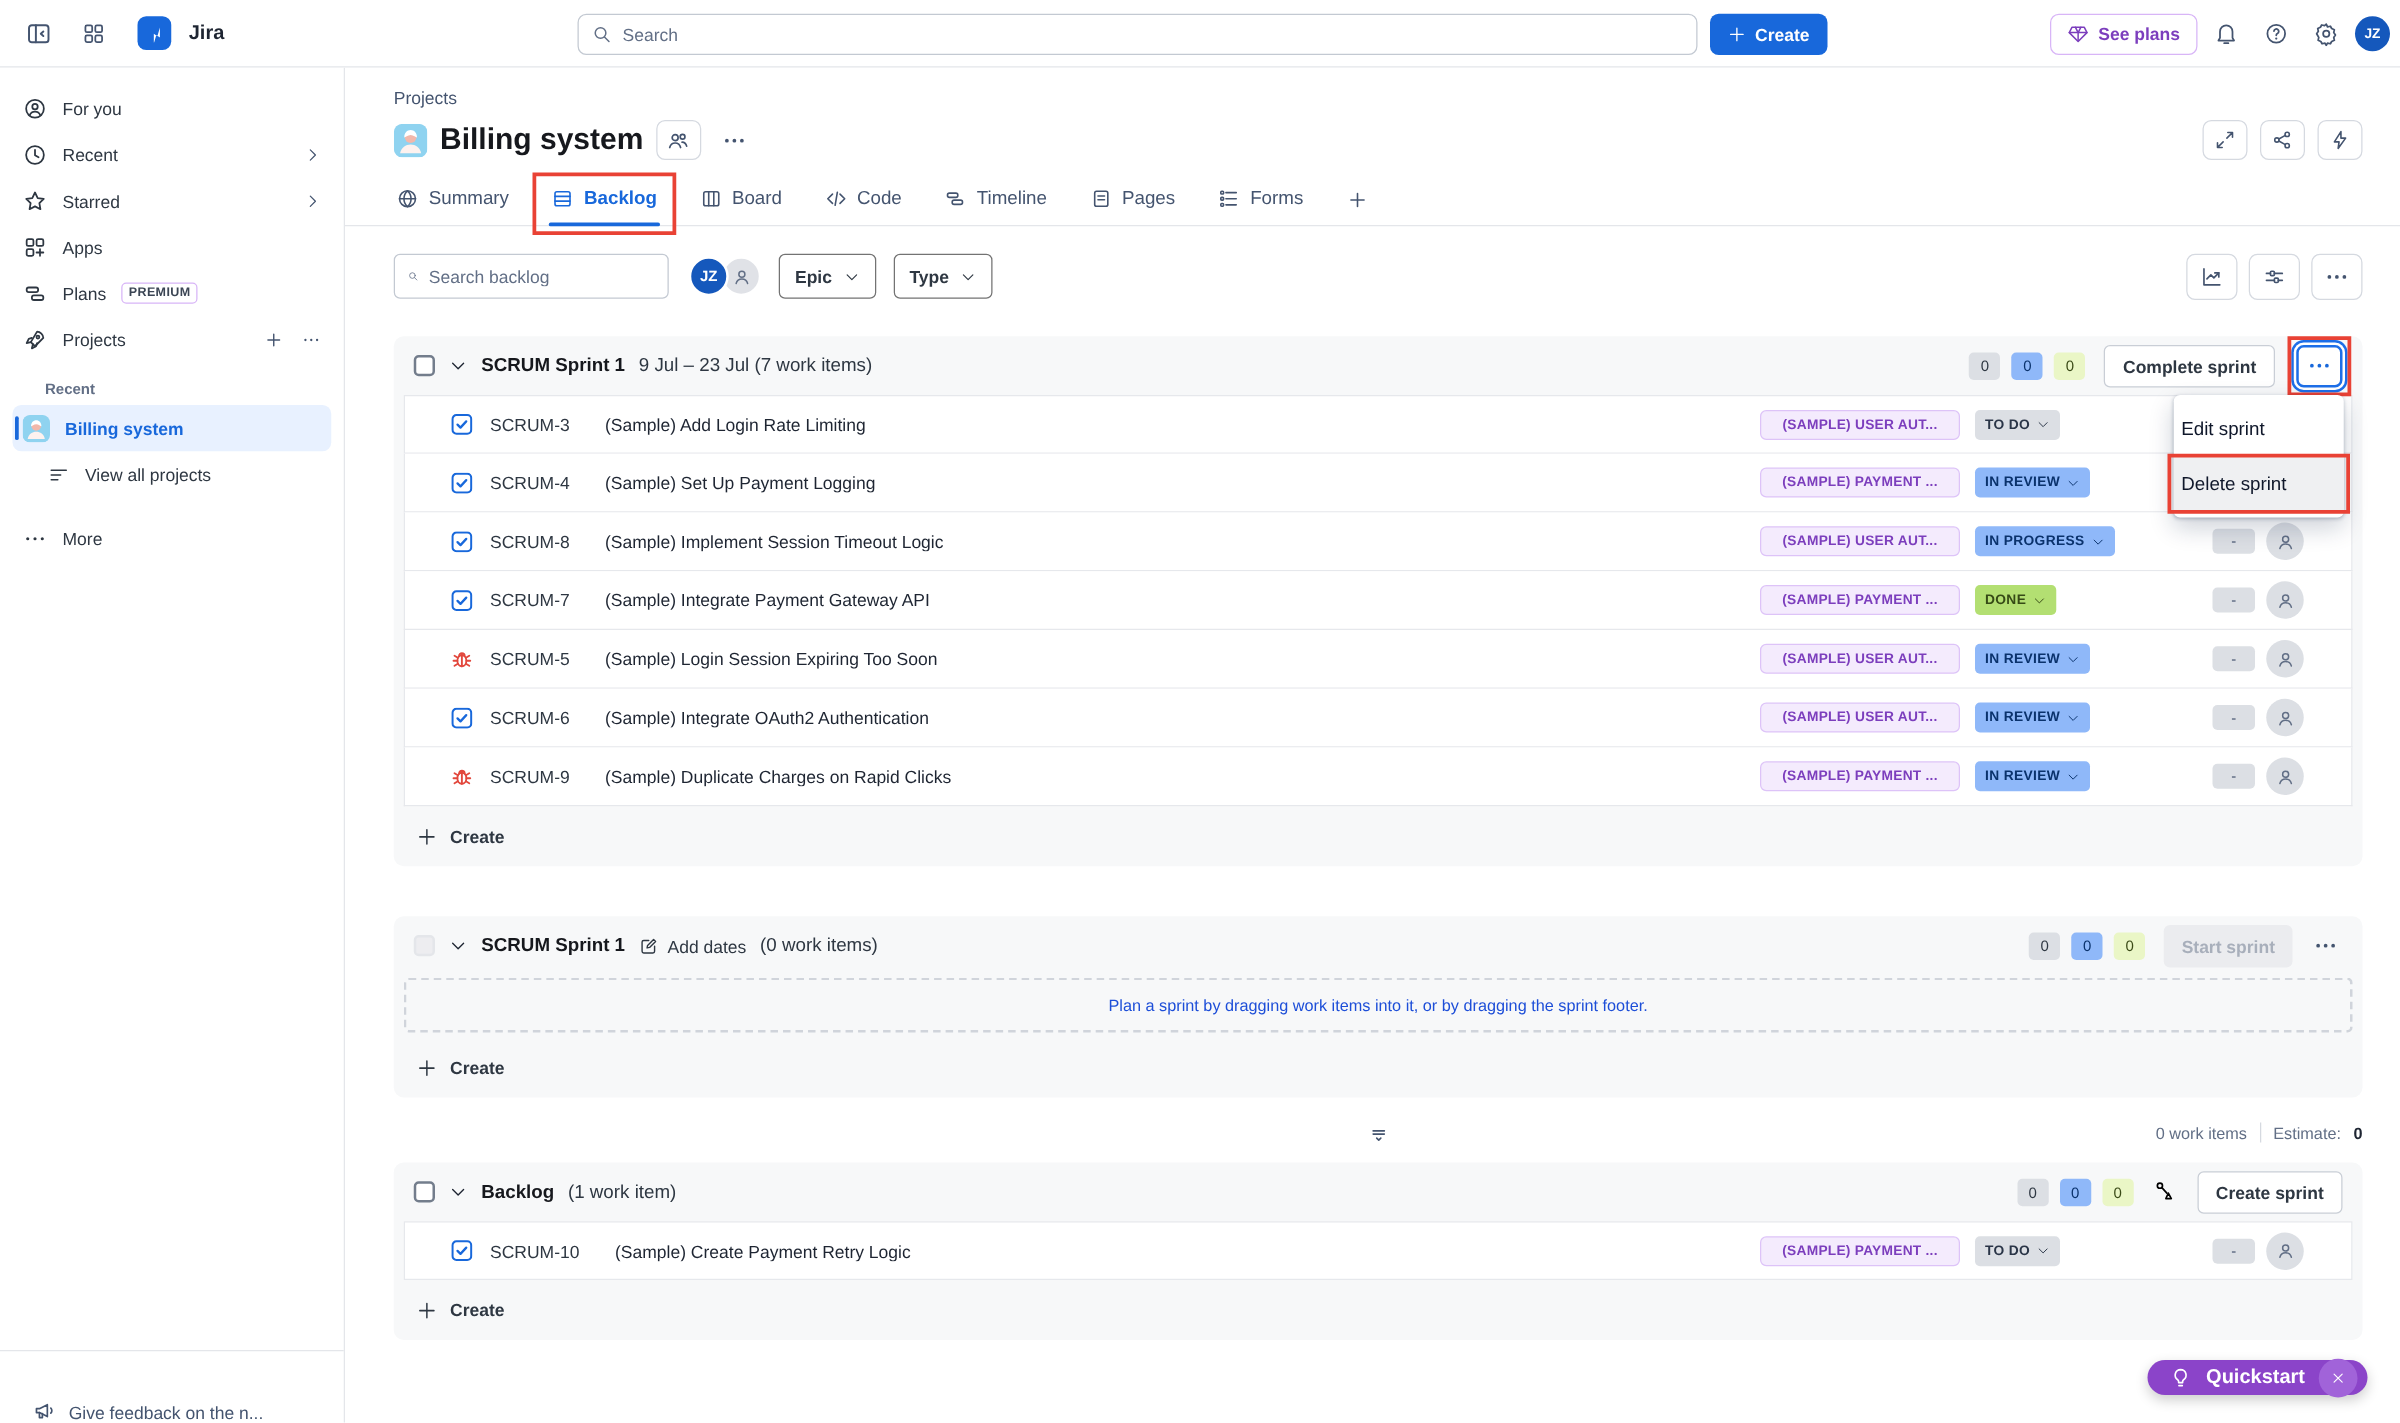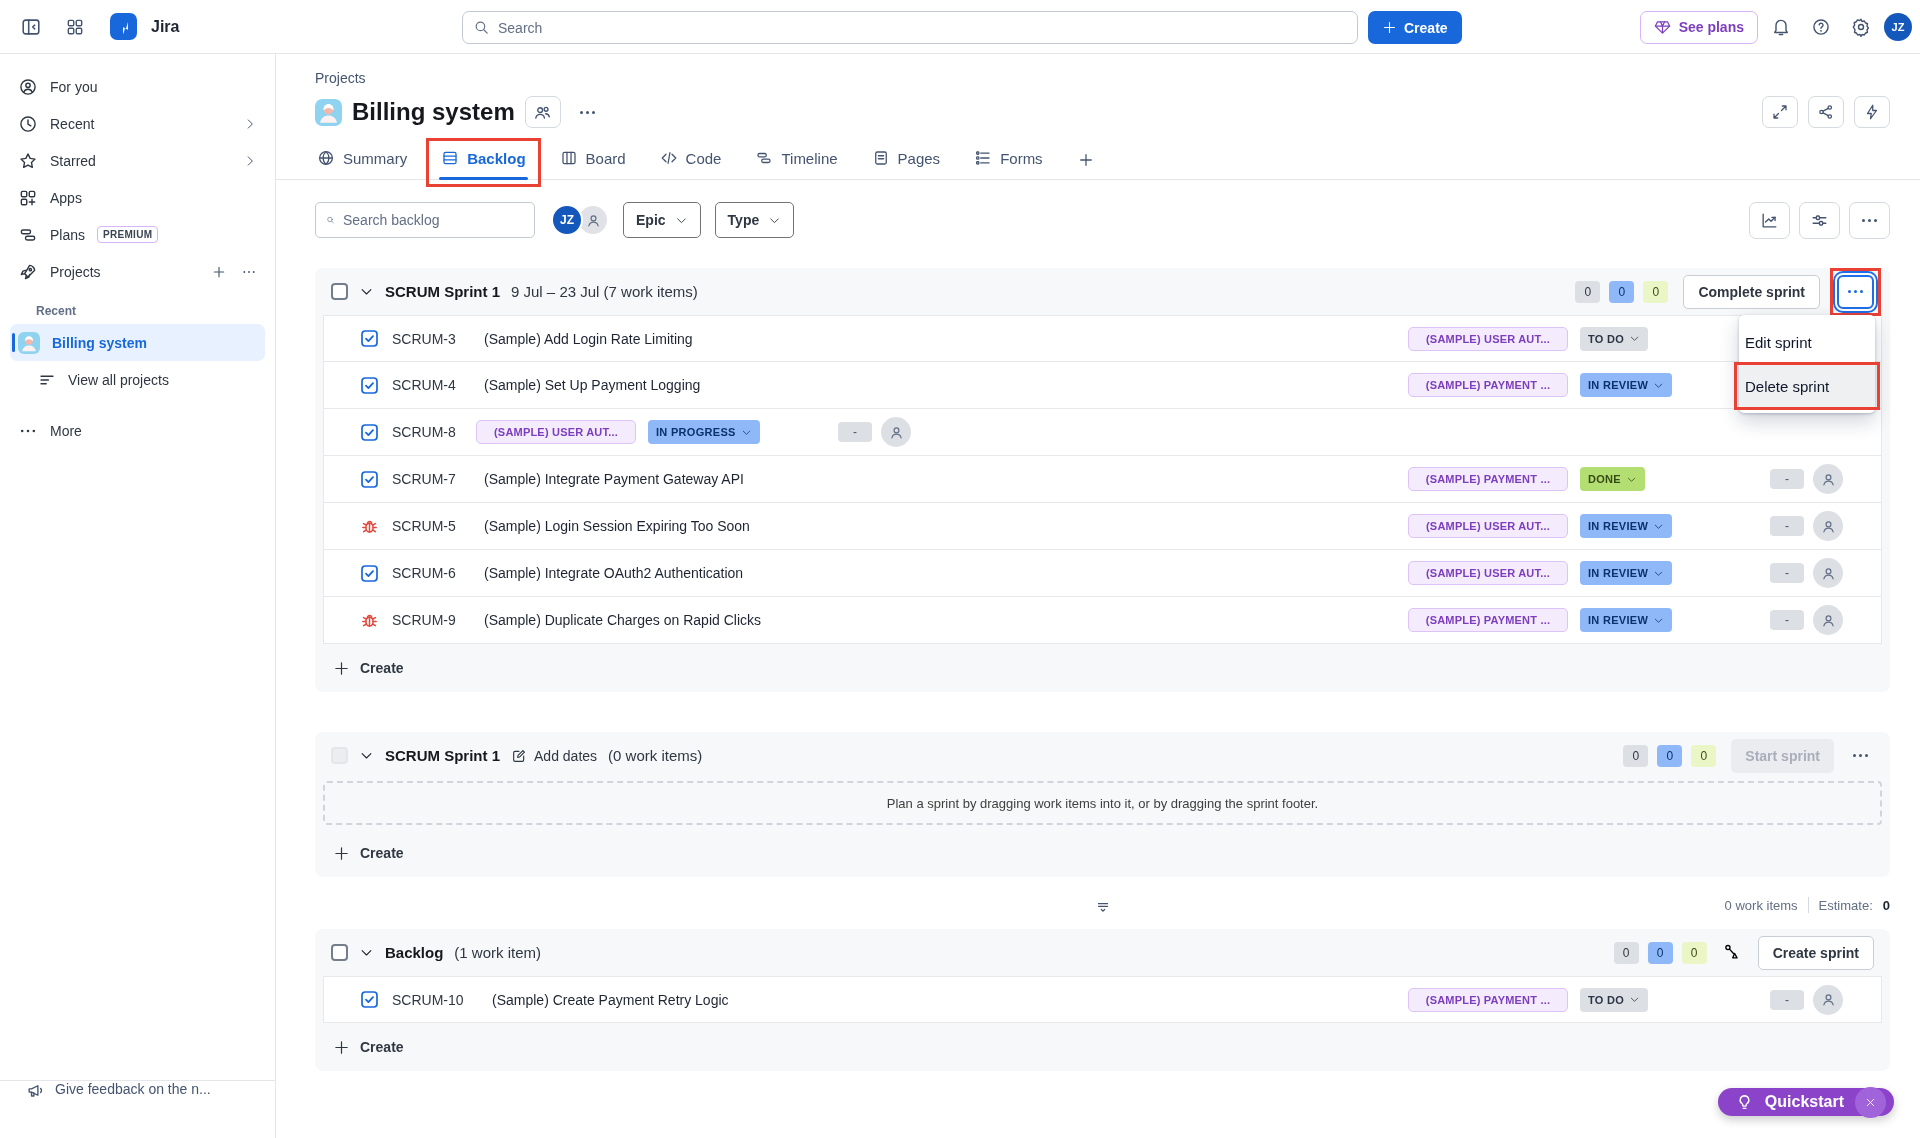--- a/index.html
+++ b/index.html
@@ -42,21 +42,21 @@
   .side-heading { font-size:12px; font-weight:bold; color:#626f86; padding:14px 8px 6px 26px; }
   .side-item.selected { background:#e8f1ff; color:#1868db; font-weight:bold; }
   .side-item.selected::before { content:""; position:absolute; left:2px; top:9px; width:3px; height:19px;
     border-radius:2px; background:#1868db; }
   .premium-badge { font-size:10px; font-weight:bold; color:#3b4554; border:1px solid #d8b5f7;
     border-radius:4px; padding:2px 5px; letter-spacing:.3px; }
   .proj-avatar { width:22px; height:22px; border-radius:6px; overflow:hidden; flex:0 0 auto; }
   .indent { padding-left:28px; }
   .side-actions { display:flex; gap:14px; color:#44546f; }
   .side-footer { position:absolute; left:0; right:0; bottom:0; height:58px; border-top:1px solid #e4e6ea;
-    display:flex; align-items:flex-start; gap:10px; padding:0 18px 0 26px; font-size:14px; color:#44546f; cursor:pointer; }
+    display:flex; align-items:flex-end; gap:10px; padding:0 18px 0 26px; font-size:14px; color:#44546f; cursor:pointer; }
 
   
   .main { position:absolute; top:54px; left:276px; right:0; bottom:0; overflow:hidden;
     padding:16px 30px 0 39px; background:#fff; }
   .breadcrumb { font-size:14px; color:#44546f; }
   .title-row { display:flex; align-items:center; gap:10px; margin-top:9px; }
   .title-avatar { width:27px; height:27px; border-radius:7px; overflow:hidden; }
   .page-title { font-size:24px; font-weight:bold; color:#16181d; }
   .ghost-btn { border:1px solid #d5d9e0; background:#fff; border-radius:7px; height:32px; min-width:36px;
     display:flex; align-items:center; justify-content:center; color:#44546f; cursor:pointer; }
@@ -133,21 +133,21 @@
   .st-inprog { background:#8fb8f9; color:#0a326c; }
   .st-done { background:#b3df72; color:#364a16; }
   .est-badge { width:34px; height:20px; background:#dcdfe4; border-radius:4px; font-size:12px; color:#44546f;
     display:flex; align-items:center; justify-content:center; margin-left:6px; cursor:pointer; }
   .assignee { width:30px; height:30px; border-radius:50%; background:#dcdfe4; color:#626f86; display:flex;
     align-items:center; justify-content:center; margin-left:9px; cursor:pointer; }
   .create-row { height:48px; display:flex; align-items:center; gap:10px; padding:0 10px; font-size:14px;
     font-weight:bold; color:#2e3742; cursor:pointer; }
 
   .dropzone { margin:2px 0 4px 0; border:2px dashed #d0d4db; border-radius:4px; height:44px; display:flex;
-    align-items:center; justify-content:center; font-size:13px; color:#404040; }
+    align-items:center; justify-content:center; font-size:13px; color:#1d4ed8; }
 
   .dropdown-menu { position:absolute; top:47px; right:7px; width:136px; background:#fff; border-radius:5px;
     box-shadow:0 1px 3px rgba(9,30,66,.25), 0 8px 20px rgba(9,30,66,.2); z-index:30; padding:5px 0; }
   .menu-item { height:44px; display:flex; align-items:center; padding:0 6px; font-size:15px; color:#0f172a;
     cursor:pointer; position:relative; }
   .menu-item.hover { background:#eff0f2; }
   .menu-item.annotated::after { content:""; position:absolute; left:-5px; right:-5px; top:-2px; bottom:-2px;
     border:3px solid #e94235; pointer-events:none; }
 
   .between-bar { margin-top:16px; height:30px; position:relative; }
@@ -577,20 +577,21 @@
           </svg>
         </span>
     </div>
 
     <div class="item-row">
       <svg class="type-ic" viewBox="0 0 17 17">
           <rect x="1" y="1" width="15" height="15" rx="3.2" fill="#fff" stroke="#1868db" stroke-width="1.7"></rect>
           <path d="M5 8.7l2.4 2.4 4.6-5" fill="none" stroke="#1868db" stroke-width="1.8" stroke-linecap="round" stroke-linejoin="round"></path>
         </svg>
       <span class="item-key">SCRUM-8</span>
+      <span class="item-title">(Sample) Implement Session Timeout Logic</span>
       <span class="epic-badge">(SAMPLE) USER AUT...</span>
       <span class="status-zone"><span class="status st-inprog">
             <span>IN PROGRESS</span>
             <svg class="ic" width="11" height="11" viewBox="0 0 24 24">
               <path d="M5 9l7 7 7-7" stroke-width="2.6"></path>
             </svg>
           </span></span>
       <span class="est-badge">-</span>
       <span class="assignee">
           <svg class="ic" width="17" height="17" viewBox="0 0 24 24">

